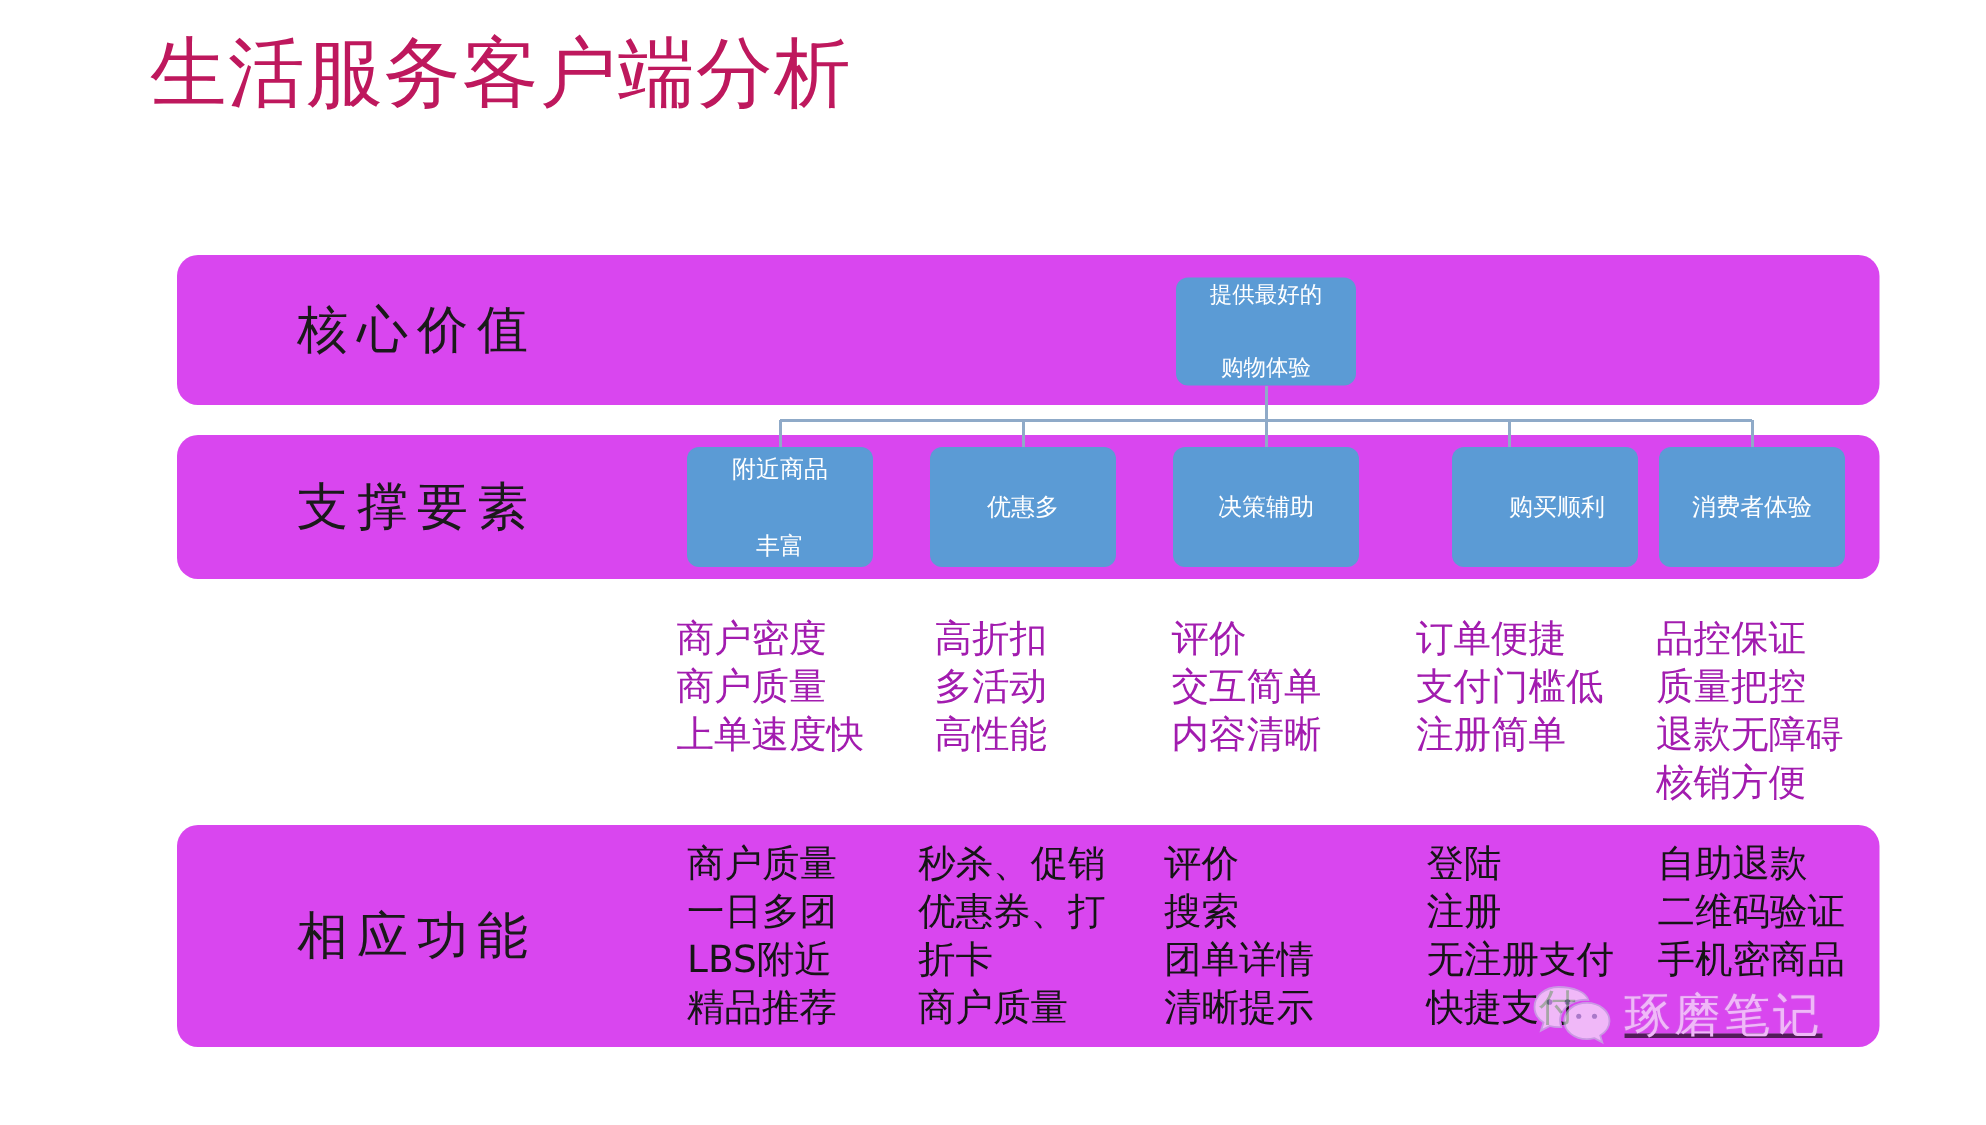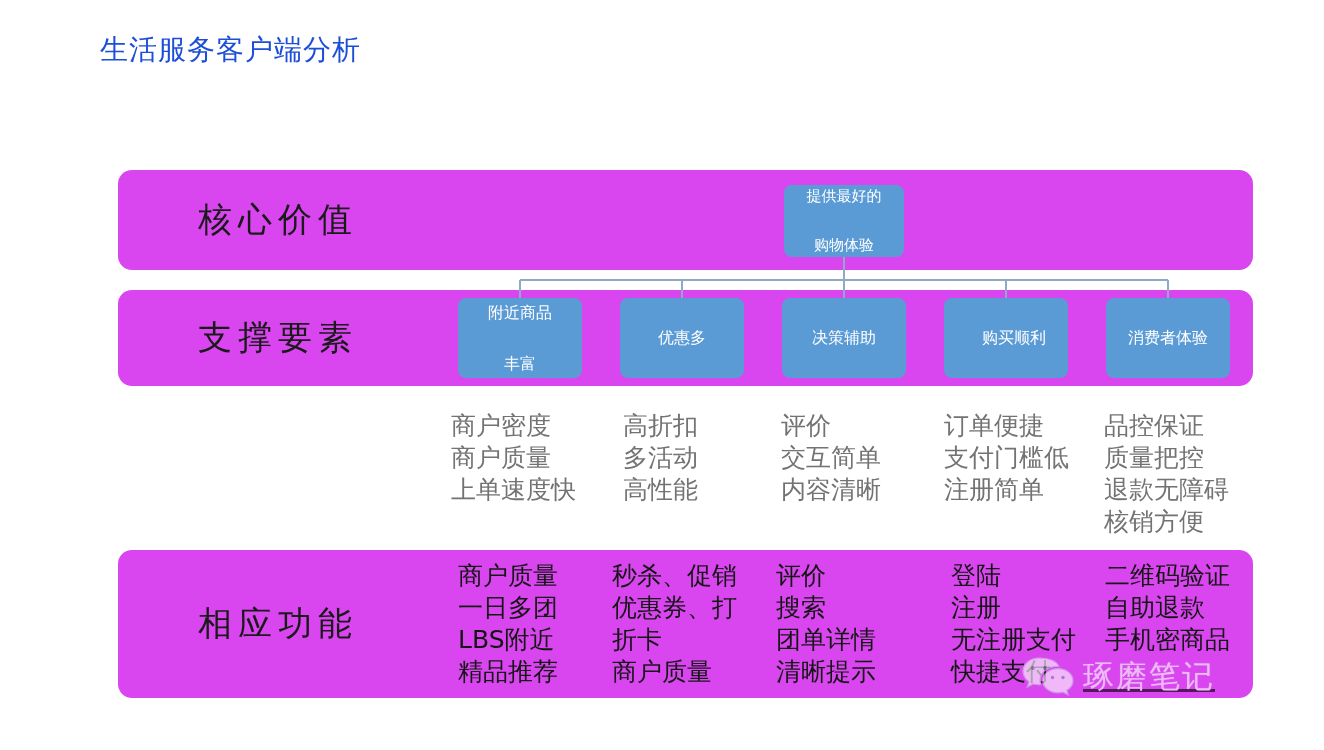--- a/index.html
+++ b/index.html
@@ -23,23 +23,23 @@
     height: 750px;
     background: #ffffff;
   }
 
   
   #page-title {
     position: absolute;
     left: 100px;
     top: 26px;
     font-family: "DejaVu Sans", "Liberation Sans", sans-serif;
-    font-size: 28px;
+    font-size: 51px;
     line-height: 48px;
-    color: #1d4ed8;
+    color: #be185d;
     letter-spacing: 1px;
     white-space: nowrap;
   }
 
   
   .band {
     position: absolute;
     left: 118px;
     width: 1135px;
     background: #d946ef;
@@ -100,30 +100,30 @@
   }
   .support-node {
     top: 298px;
     width: 124px;
     height: 80px;
     font-size: 16px;
   }
   #support-node-0 { left: 458px; }
   #support-node-1 { left: 620px; }
   #support-node-2 { left: 782px; }
-  #support-node-3 { left: 944px; padding-left: 16px; }
+  #support-node-3 { left: 968px; padding-left: 16px; }
   #support-node-4 { left: 1106px; }
 
   
   .mid-col {
     position: absolute;
     top: 410px;
     font-size: 25px;
     line-height: 32px;
-    color: #737373;
+    color: #a21caf;
     white-space: nowrap;
   }
   .mid-col .line { display: block; }
   #mid-col-0 { left: 451px; }
   #mid-col-1 { left: 623px; }
   #mid-col-2 { left: 781px; }
   #mid-col-3 { left: 944px; }
   #mid-col-4 { left: 1104px; }
 
   
@@ -264,22 +264,22 @@
     <span class="line">团单详情</span>
     <span class="line">清晰提示</span>
   </div>
   <div class="feat-col" id="feat-col-3">
     <span class="line">登陆</span>
     <span class="line">注册</span>
     <span class="line">无注册支付</span>
     <span class="line">快捷支付</span>
   </div>
   <div class="feat-col" id="feat-col-4">
+    <span class="line">自助退款</span>
     <span class="line">二维码验证</span>
-    <span class="line">自助退款</span>
     <span class="line">手机密商品</span>
   </div>
 
   <div id="watermark">
     <svg width="54" height="44" viewBox="0 0 54 44" xmlns="http://www.w3.org/2000/svg">
       <g fill="#ffffff" stroke="#c2cbdd" stroke-width="1.2">
         <path d="M18 3C9 3 2 9 2 16.3c0 4.2 2.3 7.9 6 10.4l-1.7 5.4 6-3.1c1.8.5 3.7.8 5.7.8 .6 0 1.2 0 1.8-.1-.5-1.3-.8-2.8-.8-4.3 0-7.7 7.6-13.9 17-13.9 .6 0 1.2 0 1.8.1C36.3 6.3 27.9 3 18 3z"></path>
         <path d="M52 25.7C52 19 45.2 13.6 36.9 13.6S21.8 19 21.8 25.7c0 6.7 6.8 12.1 15.1 12.1 1.8 0 3.5-.3 5.1-.7l5.2 2.8-1.4-4.6c3.6-2.2 6.2-5.6 6.2-9.6z"></path>
       </g>
       <g fill="#8e99b3">

